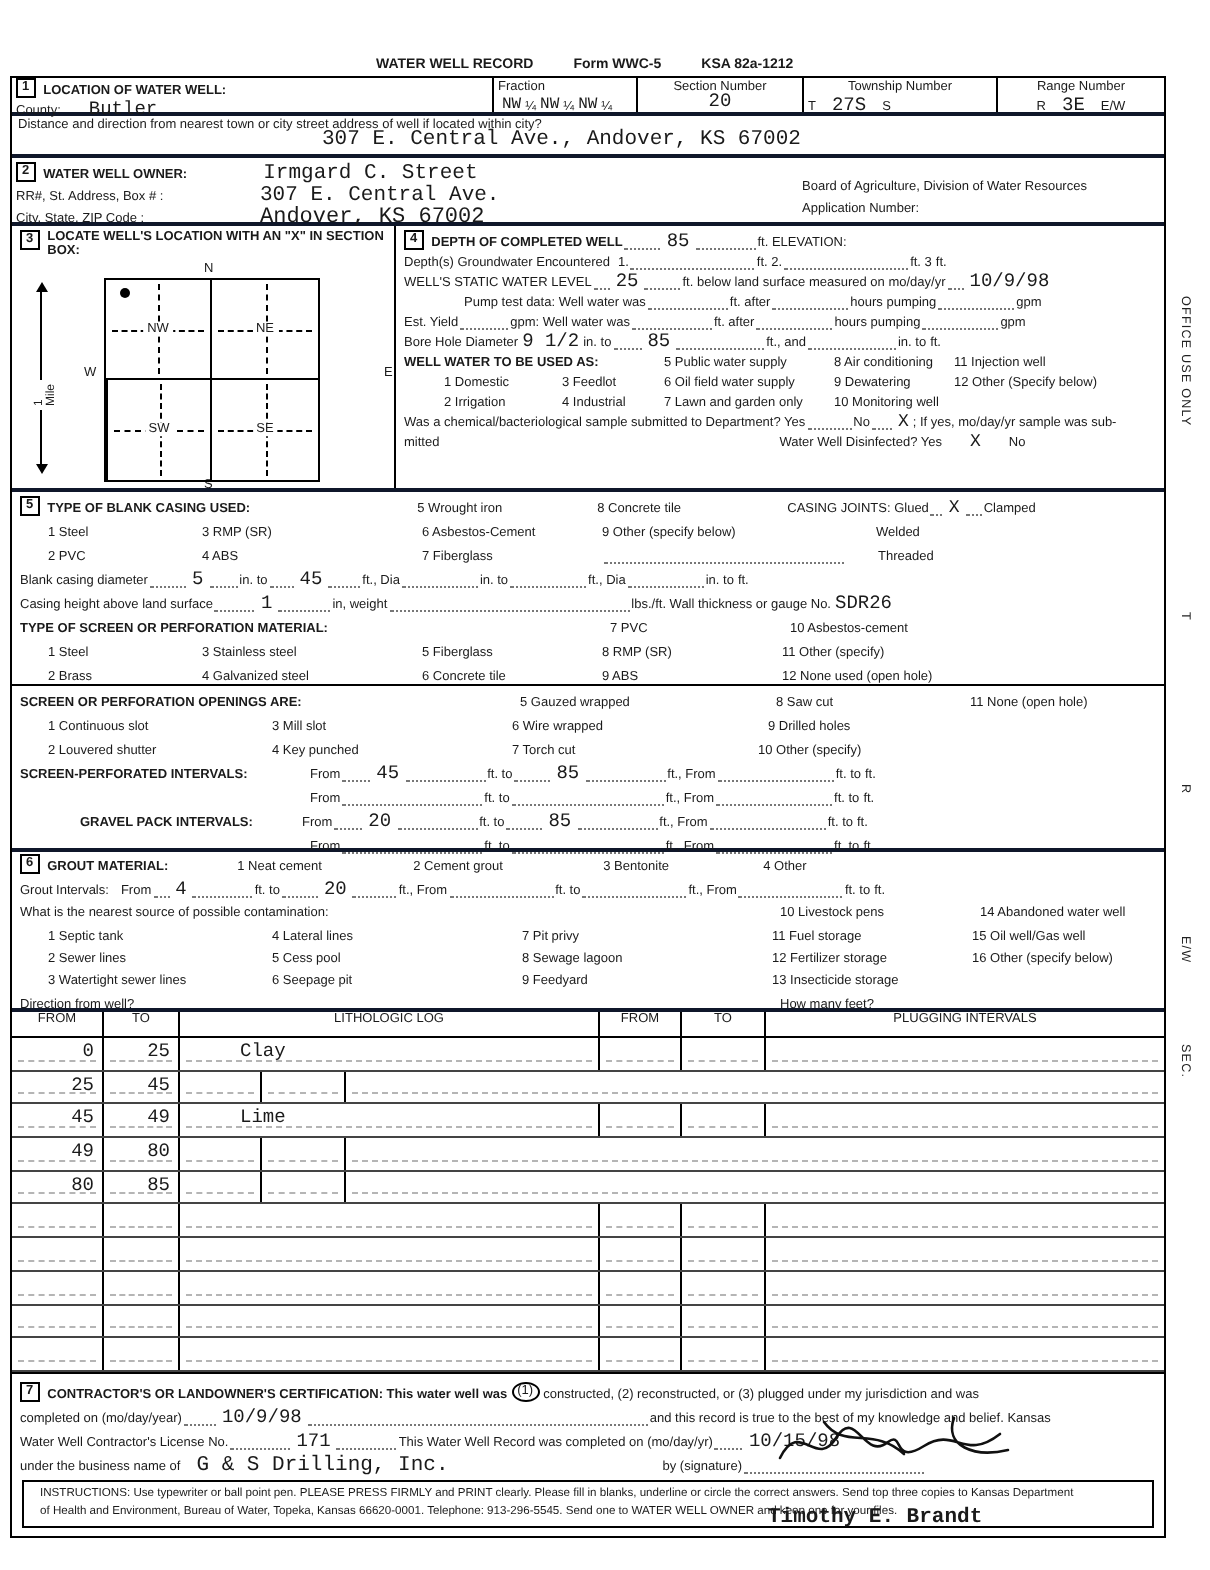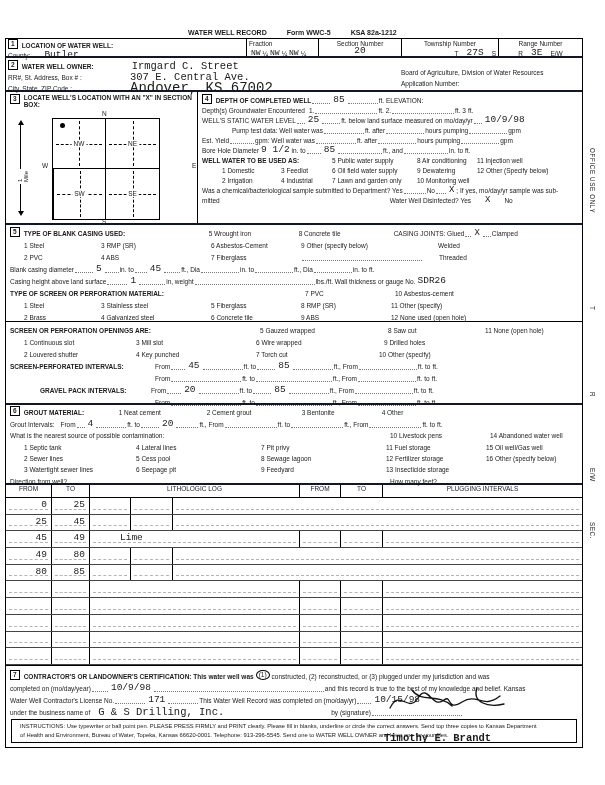--- a/index.html
+++ b/index.html
@@ -100,51 +100,55 @@
           <span class="val sm">NW</span>
             <span>¼</span>
         </div>
       </div>
       <div class="cell bl c" style="width:83px">
         <div>Section Number</div>
         <div><span class="val">20</span></div>
       </div>
       <div class="cell bl c" style="width:97px">
         <div>Township Number</div>
-        <div class="ln" style="padding:0;height:10px;justify-content:flex-end">
+        <div class="ln" style="padding:0;height:10px;justify-content:flex-start">
           <span>T</span>
           <span class="val" style="margin:0 8px">27S</span>
           <span>S</span>
         </div>
       </div>
       <div class="cell bl c grow">
         <div>Range Number</div>
         <div class="ln" style="padding:0;height:10px;justify-content:center">
           <span>R</span>
           <span class="val" style="margin:0 8px">3E</span>
           <span>E/W</span>
         </div>
       </div>
     </div>
 
+    <div class="row" style="display:block;height:21px;padding:1px 3px">
+      <div>Distance and direction from nearest town or city street address of well if located within city?</div>
+      <div style="padding-left:150px"><span class="val" style="font-size:10.5px">307 E. Central Ave., Andover, KS 67002</span></div>
+    </div>
 
     <div class="row" style="height:34px">
       <div class="cell" style="width:330px">
         <div class="ln" style="padding:0;height:11px">
           <span class="secnum">2</span>
           <span class="b" style="width:108px">WATER WELL OWNER:</span>
           <span class="val" style="font-size:10.5px">Irmgard C. Street</span>
         </div>
         <div class="ln" style="padding:0;height:11px">
           <span style="width:120px">RR#, St. Address, Box # :</span>
           <span class="val" style="font-size:10.5px">307 E. Central Ave.</span>
         </div>
         <div class="ln" style="padding:0;height:11px">
           <span style="width:120px">City, State, ZIP Code :</span>
-          <span class="val" style="font-size:14px">Andover, KS 67002</span>
+          <span class="val" style="font-size:11px">Andover, KS 67002</span>
         </div>
       </div>
       <div class="cell grow" style="padding-left:65px">
         <div style="margin-top:10px">Board of Agriculture, Division of Water Resources</div>
         <div class="ln" style="padding:0;height:11px">
           <span>Application Number:</span>
           <i class="d grow"></i>
         </div>
       </div>
     </div>
@@ -520,20 +524,23 @@
         <div class="tc w5">TO</div>
         <div class="tc w6">PLUGGING INTERVALS</div>
       </div>
       <div class="trow">
         <div class="tc w1">
             <span class="tval">0</span>
           </div>
         <div class="tc w2">
             <span class="tval">25</span>
           </div>
+        <div class="tc w3" style="padding-left:30px">
+            <span class="tval">Clay</span>
+          </div>
         <div class="tc w4"></div>
         <div class="tc w5"></div>
         <div class="tc w6"></div>
       </div>
       <div class="trow">
         <div class="tc w1">
             <span class="tval">25</span>
           </div>
         <div class="tc w2">
             <span class="tval">45</span>

